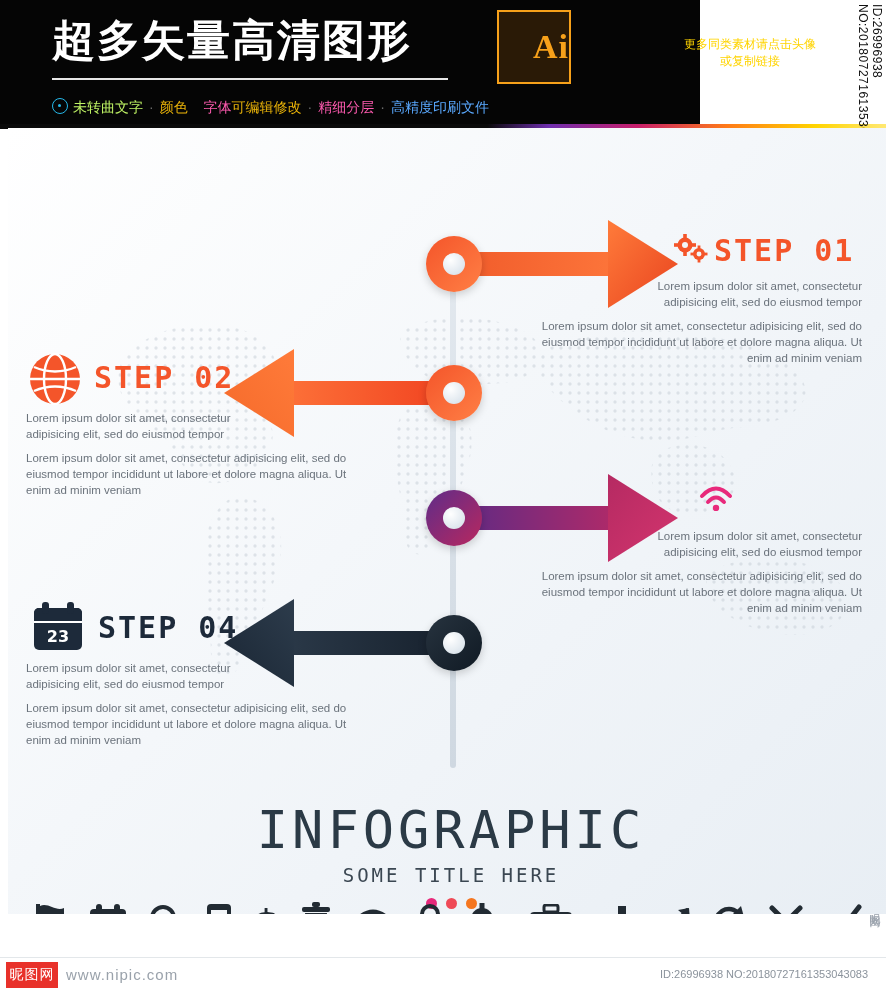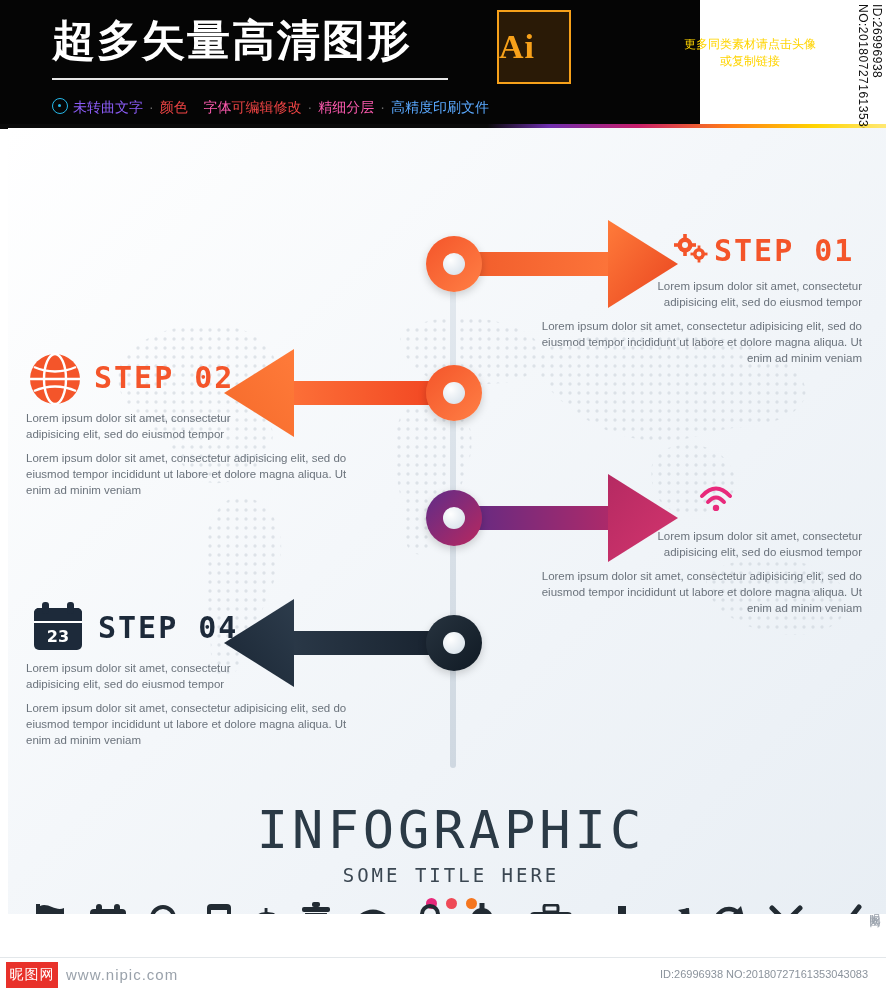--- a/index.html
+++ b/index.html
@@ -3,26 +3,26 @@
 <meta charset="utf-8">
 <style>
   html,body{margin:0;padding:0;}
   body{width:886px;height:993px;font-family:"Liberation Sans",sans-serif;background:#ffffff;overflow:hidden;}
   .page{position:relative;width:886px;height:993px;overflow:hidden;background:#fff;}
 
   
   .banner{position:absolute;left:0;top:0;width:700px;height:128px;background:#050505;}
   .banner-title{position:absolute;left:52px;top:12px;font-family:"DejaVu Sans",sans-serif;font-size:43px;color:#ffffff;letter-spacing:2px;font-weight:bold;}
   .title-underline{position:absolute;left:52px;top:78px;width:396px;height:2px;background:#ffffff;opacity:.9;}
-  .ai-box{position:absolute;left:497px;top:10px;width:70px;height:70px;border:2px solid #f7a11a;background:#2a1a06;display:flex;align-items:center;justify-content:flex-start;}
+  .ai-box{position:absolute;left:497px;top:10px;width:70px;height:70px;border:2px solid #f7a11a;background:#2a1a06;display:flex;align-items:center;justify-content:flex-end;}
   .ai-box span{font-family:"Liberation Serif",serif;font-size:34px;color:#f7a11a;font-weight:bold;letter-spacing:1px;}
   .banner-feats{position:absolute;left:52px;top:96px;font-size:14px;color:#cfd3d8;white-space:nowrap;}
   .banner-feats .dot-ic{display:inline-block;width:14px;height:14px;border-radius:50%;border:1.5px solid #25b7e8;position:relative;top:2px;margin-right:5px;}
   .banner-feats .dot-ic:after{content:"";position:absolute;left:4.5px;top:4.5px;width:3px;height:3px;border-radius:50%;background:#25b7e8;}
-  .f-white{color:#ef4444;}
+  .f-white{color:#eab308;}
   .f-pink{color:#ff5bb0;}
   .f-blue{color:#5aa9ff;}
   .sep{color:#6a6a6a;margin:0 6px;}
   .banner-right{position:absolute;left:650px;top:28px;width:200px;text-align:center;}
   .br-title{font-size:15px;color:#ffd400;}
   .br-title .arrows{display:inline-block;margin-right:6px;color:#ffd400;}
   .br-sub{margin-top:8px;font-size:12px;color:#ffd400;line-height:17px;}
   .banner-stripe{position:absolute;left:0;top:124px;width:886px;height:5px;background:linear-gradient(90deg,#0a0a0a 0%,#0a0a0a 55%,#6f2fae 62%,#c81e6a 72%,#ff7a18 82%,#ffd400 92%,#ffe873 100%);}
 
   
@@ -70,21 +70,21 @@
 
   <div class="banner">
     <div class="banner-title">超多矢量高清图形</div>
     <div class="title-underline"></div>
 
     <div class="ai-box">
       <span>Ai</span>
     </div>
 
     <div class="banner-feats">
-      <span class="dot-ic"></span><span class="f-cyanless" style="color:#8b5cf6">未转曲文字</span><span class="sep">·</span><span class="f-white">颜色</span><span class="sep">&nbsp;</span><span class="f-pink">字体</span><span class="f-white">可编辑修改</span><span class="sep">·</span><span class="f-pink">精细分层</span><span class="sep">·</span><span class="f-blue">高精度印刷文件</span>
+      <span class="dot-ic"></span><span class="f-cyanless" style="color:#bef264">未转曲文字</span><span class="sep">·</span><span class="f-white">颜色</span><span class="sep">&nbsp;</span><span class="f-pink">字体</span><span class="f-white">可编辑修改</span><span class="sep">·</span><span class="f-pink">精细分层</span><span class="sep">·</span><span class="f-blue">高精度印刷文件</span>
     </div>
 
     <div class="banner-right">
       <div class="br-sub">
         <div>更多同类素材请点击头像</div>
         <div>或复制链接</div>
       </div>
     </div>
     <div class="banner-stripe"></div>
   </div>

